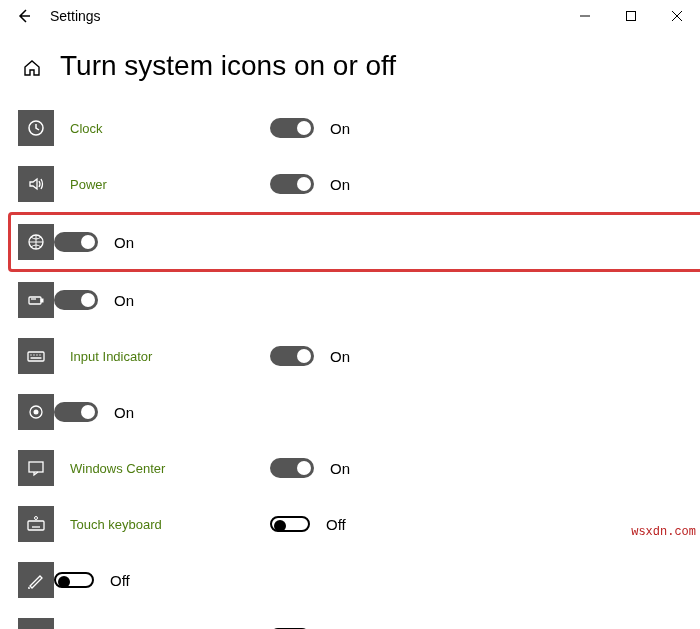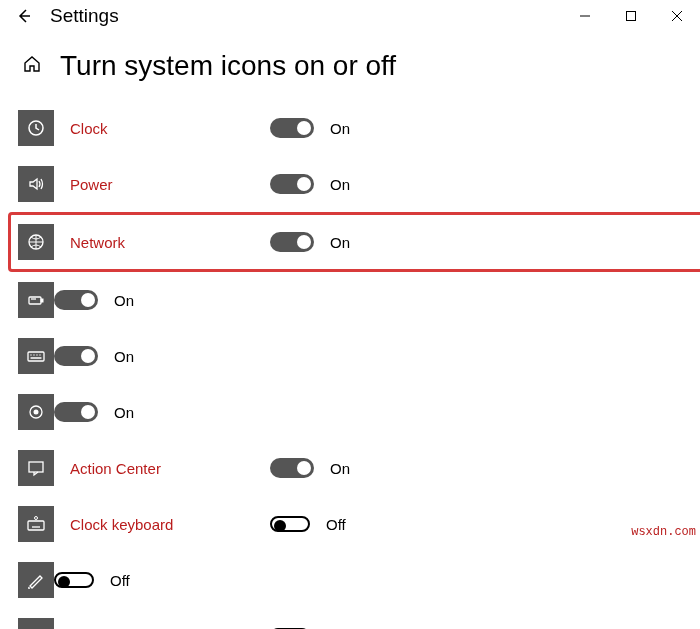--- a/index.html
+++ b/index.html
@@ -18,36 +18,36 @@
     align-items: center;
     height: 32px;
     padding: 0 0 0 8px;
   }
   .titlebar .back {
     width: 32px; height: 32px;
     display: flex; align-items: center; justify-content: center;
     font-size: 18px;
   }
   .titlebar .title {
-    font-size: 19px;
+    font-size: 14px;
     padding-left: 10px;
     color: #000;
   }
   .winctrls {
     margin-left: auto;
     display: flex;
   }
   .winbtn {
     width: 46px; height: 32px;
     display: flex; align-items: center; justify-content: center;
   }
   .winbtn svg { stroke: #000; }
   .header {
     display: flex;
-    align-items: flex-start;
+    align-items: flex-end;
     padding: 18px 10px 18px 18px;
   }
   .header .home {
     width: 28px; height: 28px;
     display: flex; align-items: center; justify-content: center;
     margin-right: 14px;
   }
   .header h1 {
     font-weight: 400;
     font-size: 28px;
@@ -71,24 +71,24 @@
   }
   .row.highlight .iconbox { }
   .iconbox {
     width: 36px; height: 36px;
     background: #555;
     display: flex; align-items: center; justify-content: center;
     flex-shrink: 0;
   }
   .iconbox svg { stroke: #fff; fill: none; }
   .label {
-    font-size: 15px;
+    font-size: 13px;
     margin-left: 16px;
     width: 200px;
-    color: #b91c1c;
+    color: #4d7c0f;
   }
   .toggle {
     width: 44px; height: 20px;
     border-radius: 10px;
     position: relative;
     flex-shrink: 0;
   }
   .toggle.on {
     background: #555;
   }
@@ -191,21 +191,20 @@
       <div class="toggle on"></div>
       <div class="state">On</div>
     </div>
     <div class="row highlight">
       <div class="iconbox">
         <svg width="20" height="20" viewBox="0 0 20 20">
           <circle cx="10" cy="10" r="7" stroke-width="1.3"></circle>
           <path d="M3 10 H17 M10 3 V17 M5 5 Q10 9 15 5 M5 15 Q10 11 15 15" stroke-width="1"></path>
         </svg>
       </div>
-      <div class="label">Network</div>
       <div class="toggle on"></div>
       <div class="state">On</div>
     </div>
     <div class="row">
       <div class="iconbox">
         <svg width="20" height="20" viewBox="0 0 20 20">
           <rect x="3" y="7" width="12" height="7" rx="1" stroke-width="1.3"></rect>
           <rect x="15" y="9" width="2" height="3" fill="#fff"></rect>
           <path d="M5 9 H10" stroke-width="1.3"></path>
         </svg>
@@ -213,53 +212,54 @@
       <div class="toggle on"></div>
       <div class="state">On</div>
     </div>
     <div class="row">
       <div class="iconbox">
         <svg width="20" height="20" viewBox="0 0 20 20">
           <rect x="2" y="6" width="16" height="9" rx="1" stroke-width="1.3"></rect>
           <path d="M5 9 H5 M8 9 H8 M11 9 H11 M14 9 H14 M5 12 H15" stroke-width="1.3" stroke-linecap="round"></path>
         </svg>
       </div>
+      <div class="label">Input Indicator</div>
       <div class="toggle on"></div>
       <div class="state">On</div>
     </div>
     <div class="row">
       <div class="iconbox">
         <svg width="20" height="20" viewBox="0 0 20 20">
           <circle cx="10" cy="10" r="6" stroke-width="1.3"></circle>
           <circle cx="10" cy="10" r="2.5" fill="#fff" stroke="none"></circle>
         </svg>
       </div>
       <div class="toggle on"></div>
       <div class="state">On</div>
     </div>
     <div class="row">
       <div class="iconbox">
         <svg width="20" height="20" viewBox="0 0 20 20">
           <rect x="3" y="4" width="14" height="10" stroke-width="1.3"></rect>
           <path d="M8 14 L8 17 L12 14" stroke-width="1.3"></path>
         </svg>
       </div>
-      <div class="label">Action Center</div>
+      <div class="label">Windows Center</div>
       <div class="toggle on"></div>
       <div class="state">On</div>
     </div>
     <div class="row">
       <div class="iconbox">
         <svg width="20" height="20" viewBox="0 0 20 20">
           <rect x="2" y="7" width="16" height="9" rx="1" stroke-width="1.3"></rect>
           <path d="M6 13 H14" stroke-width="1.3"></path>
           <circle cx="10" cy="4" r="1.5" stroke-width="1"></circle>
         </svg>
       </div>
-      <div class="label">Clock keyboard</div>
+      <div class="label">Touch keyboard</div>
       <div class="toggle off"></div>
       <div class="state">Off</div>
     </div>
     <div class="row">
       <div class="iconbox">
         <svg width="20" height="20" viewBox="0 0 20 20">
           <path d="M4 16 L14 6 L16 8 L6 18 Z" stroke-width="1.3"></path>
           <path d="M3 17 Q2 19 4 18" stroke-width="1.2"></path>
         </svg>
       </div>

